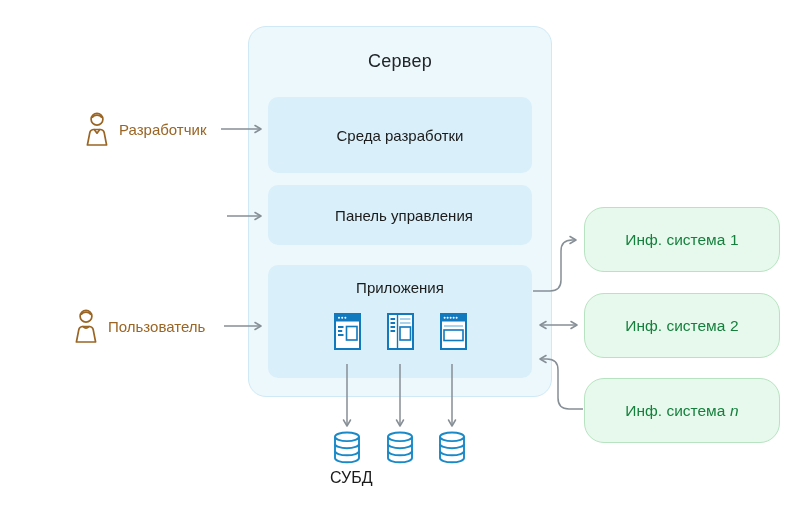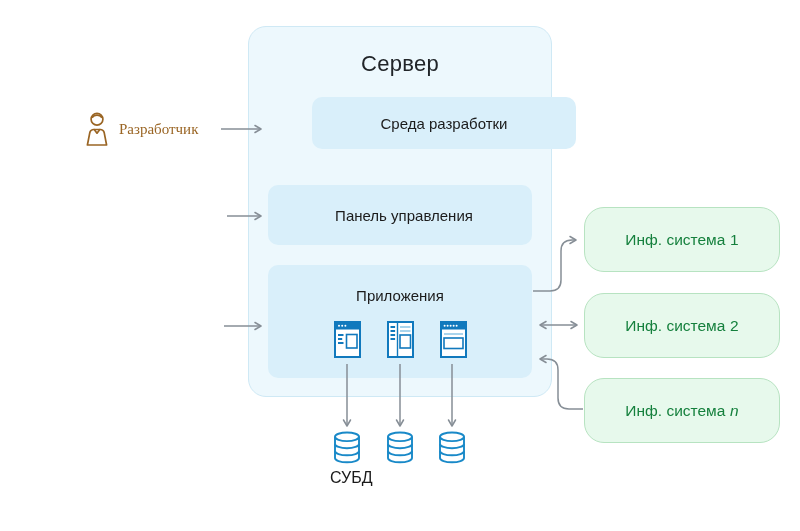--- a/index.html
+++ b/index.html
@@ -7,36 +7,36 @@
     position:relative;width:800px;height:531px;background:#ffffff;overflow:hidden;
     font-family:"Liberation Sans", sans-serif;
   }
   
   .server-box{
     position:absolute;left:248px;top:26px;width:304px;height:371px;
     background:#edf8fd;border:1.5px solid #cfe9f5;border-radius:18px;
     box-sizing:border-box;
   }
   .server-title{
-    margin-top:24px;text-align:center;font-size:22px;color:#212529;letter-spacing:.3px;
+    margin-top:24px;text-align:center;font-size:18px;color:#212529;letter-spacing:.3px;
   }
   .module{
     position:absolute;left:19px;width:264px;background:#d9effa;border-radius:10px;
     display:flex;align-items:center;justify-content:center;
     font-size:15px;color:#1b1b1b;box-sizing:border-box;
   }
-  .module-1{top:70px;height:52px;margin-left:44px;}
+  .module-1{top:70px;height:76px;}
   .module-2{top:158px;height:60px;padding-left:8px;}
-  .module-3{top:238px;height:113px;flex-direction:column;justify-content:flex-start;padding-top:22px;}
+  .module-3{top:238px;height:113px;flex-direction:column;justify-content:flex-start;padding-top:14px;}
   .apps-label{line-height:18px;}
   .apps-icons{display:flex;gap:26px;margin-top:16px;}
   
   .actor{position:absolute;display:flex;align-items:center;height:38px;}
   .actor-label{margin-left:9px;font-size:15px;color:#9a6524;}
-  .actor-dev{left:84px;top:110px;font-family:Liberation Serif, serif;}
+  .actor-dev{left:84px;top:110px;}
   .actor-admin{left:56px;top:196px;}
   .actor-user{left:73px;top:307px;}
   
   .ext-system{
     position:absolute;left:584px;width:196px;height:65px;
     background:#e7f9ec;border:1.5px solid #b7e3c1;border-radius:20px;
     display:flex;align-items:center;justify-content:center;
     font-size:15.5px;color:#15803d;box-sizing:border-box;
   }
   .ext-1{top:207px;} .ext-2{top:293px;} .ext-3{top:378px;}
@@ -112,20 +112,29 @@
     <svg width="26" height="36" viewBox="0 0 26 36" fill="none" stroke="#9a6524" stroke-width="1.7" stroke-linecap="round" stroke-linejoin="round">
       <circle cx="13" cy="8.2" r="5.9"></circle>
       <path d="M8.6,6.1 C9.8,3.4 16.2,3.4 17.4,6.1"></path>
       <path d="M3.4,34 L5.8,21.6 Q6.4,18.9 9.2,18.5 L16.8,18.5 Q19.6,18.9 20.2,21.6 L22.6,34 Z"></path>
       <path d="M10.4,18.7 L13,22.2 L15.6,18.7"></path>
     </svg>
     <span class="actor-label">Разработчик</span>
   </div>
 
 
+  <div class="actor actor-user">
+    <svg width="26" height="36" viewBox="0 0 26 36" fill="none" stroke="#9a6524" stroke-width="1.7" stroke-linecap="round" stroke-linejoin="round">
+      <circle cx="13" cy="8.2" r="5.9"></circle>
+      <path d="M8.6,6.1 C9.8,3.4 16.2,3.4 17.4,6.1"></path>
+      <path d="M3.4,34 L5.8,21.6 Q6.4,18.9 9.2,18.5 L16.8,18.5 Q19.6,18.9 20.2,21.6 L22.6,34 Z"></path>
+      <path d="M10,18.7 Q13,21.6 16,18.7"></path>
+    </svg>
+    <span class="actor-label">Пользователь</span>
+  </div>
 
   <div class="ext-system ext-1">
     <span>Инф. система</span>
     <span class="suffix">1</span>
   </div>
   <div class="ext-system ext-2">
     <span>Инф. система</span>
     <span class="suffix">2</span>
   </div>
   <div class="ext-system ext-3">

